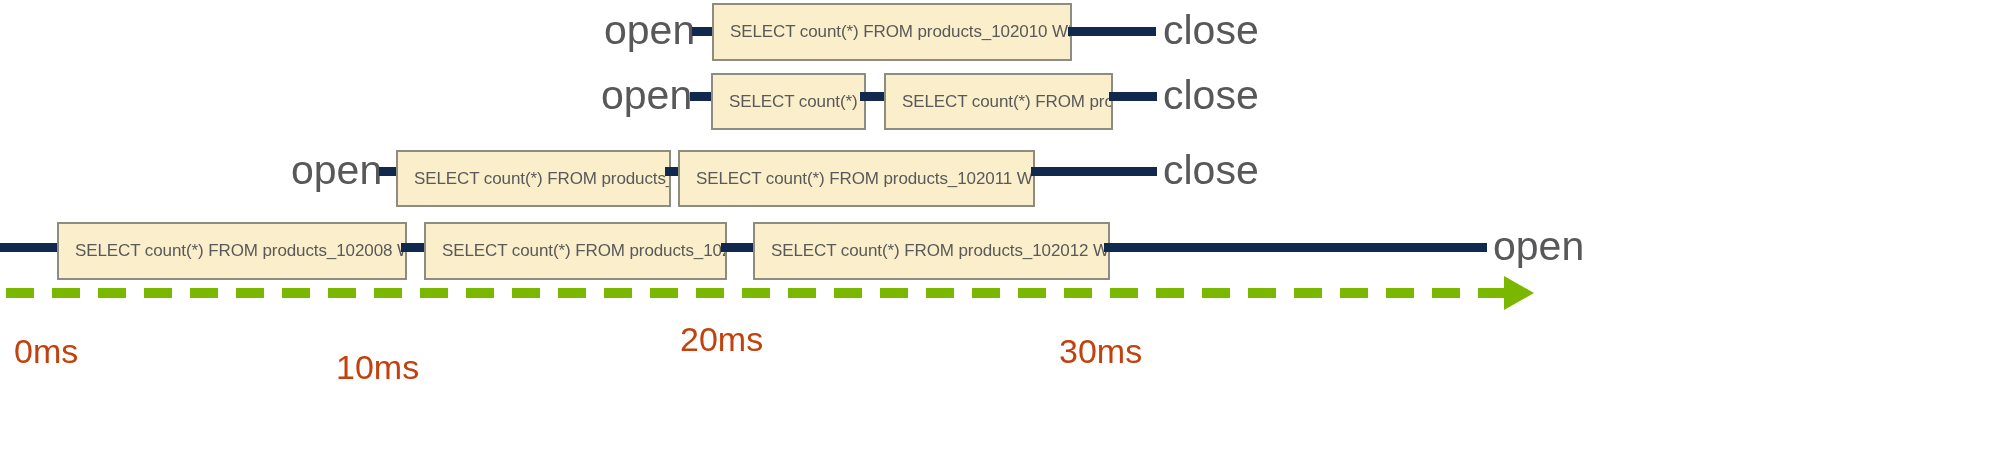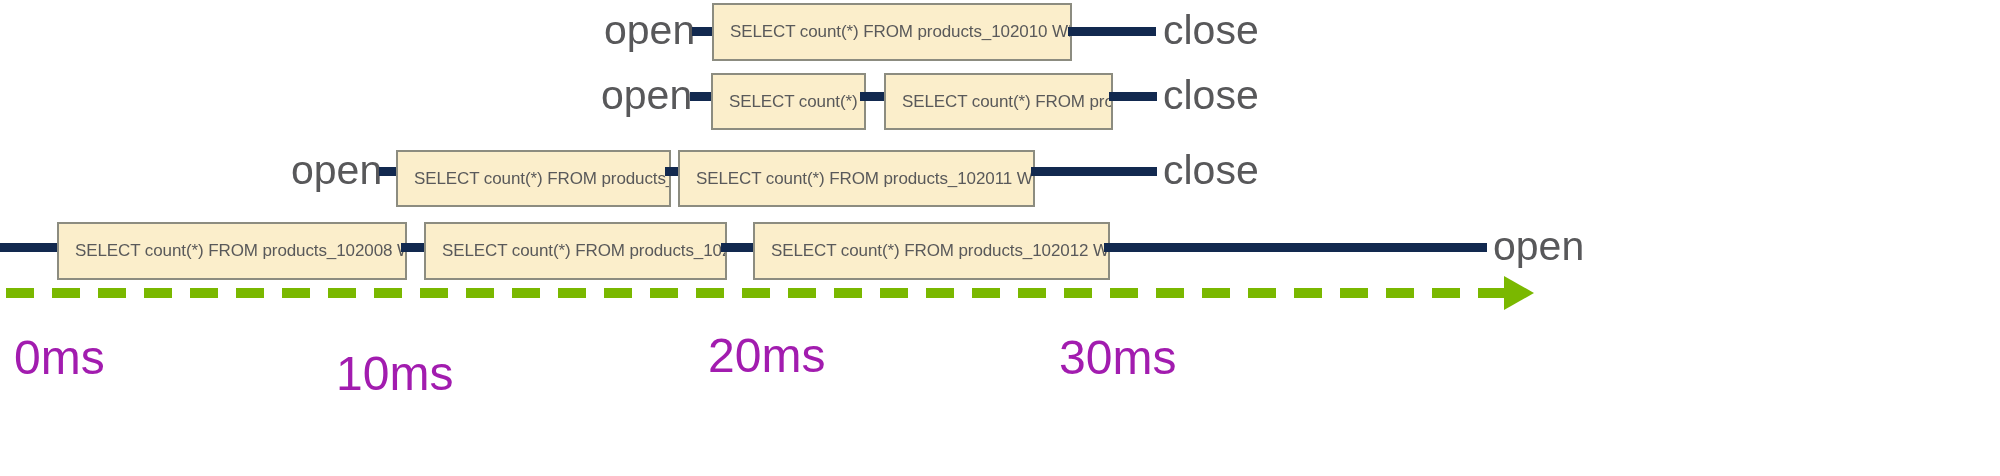--- a/index.html
+++ b/index.html
@@ -71,22 +71,22 @@
     height: 0;
     border-top: 17px solid transparent;
     border-bottom: 17px solid transparent;
     border-left: 30px solid #7ab800;
   }
 
   
   .tick-label {
     position: absolute;
     font-family: "Liberation Sans", sans-serif;
-    font-size: 48px;
-    color: #a21caf;
+    font-size: 34px;
+    color: #c2410c;
     white-space: nowrap;
     line-height: 1;
   }
 </style>
 </head>
 <body>
 
 <div id="canvas">
 
   <div>
@@ -143,17 +143,17 @@
     <div class="seg" style="left:1104px; top:243px; width:383px;"></div>
     <div class="edge-label" style="left:1493px; top:226px;">open</div>
   </div>
 
   <div>
     <div class="time-arrow-line" style="left:6px; top:288px; width:1500px;"></div>
     <div class="time-arrow-head" style="left:1504px; top:276px;"></div>
 
     <div class="tick-label" style="left:14px; top:334px;">0ms</div>
     <div class="tick-label" style="left:336px; top:350px;">10ms</div>
-    <div class="tick-label" style="left:680px; top:332px;margin-left:28px;">20ms</div>
+    <div class="tick-label" style="left:680px; top:322px;">20ms</div>
     <div class="tick-label" style="left:1059px; top:334px;">30ms</div>
   </div>
 
 </div>
 
 </body></html>

